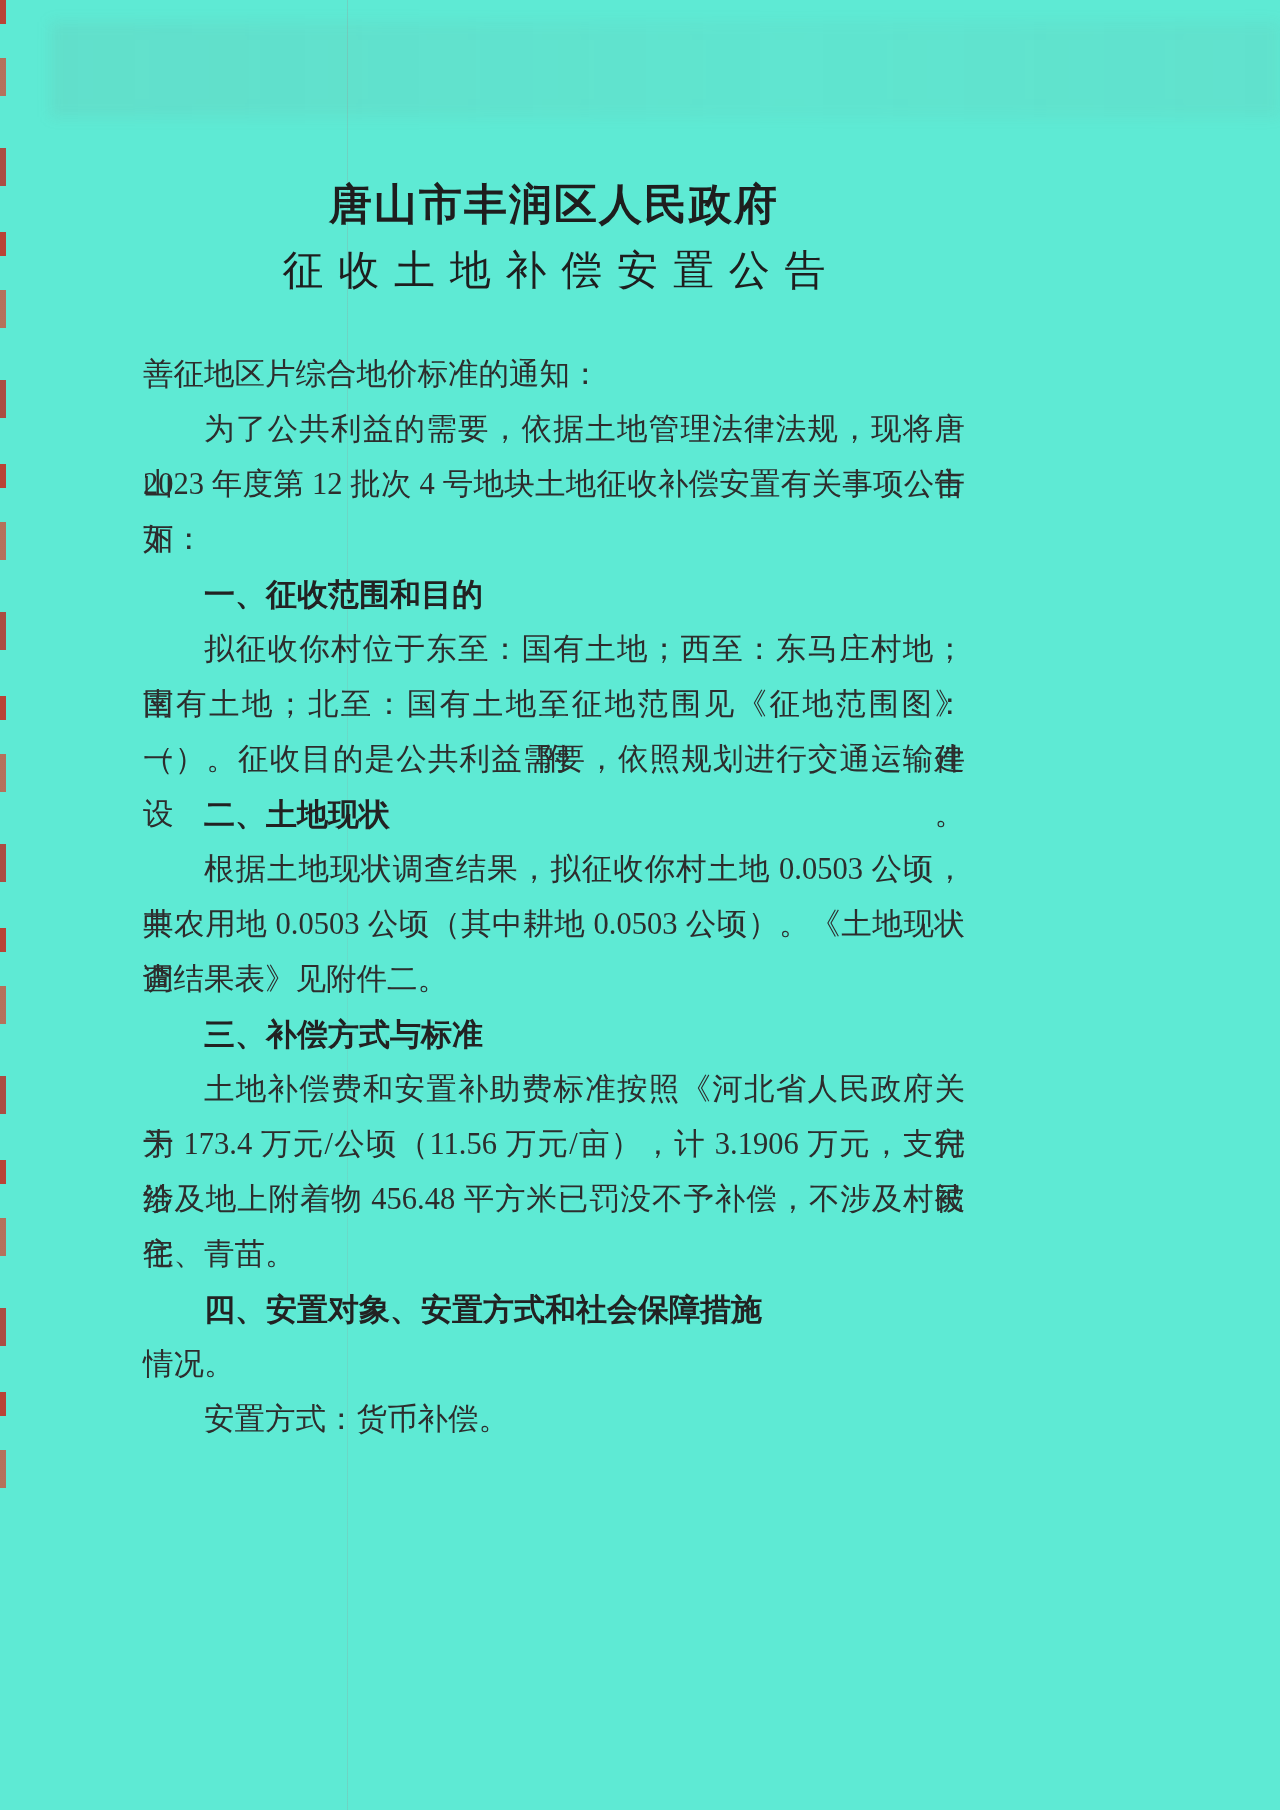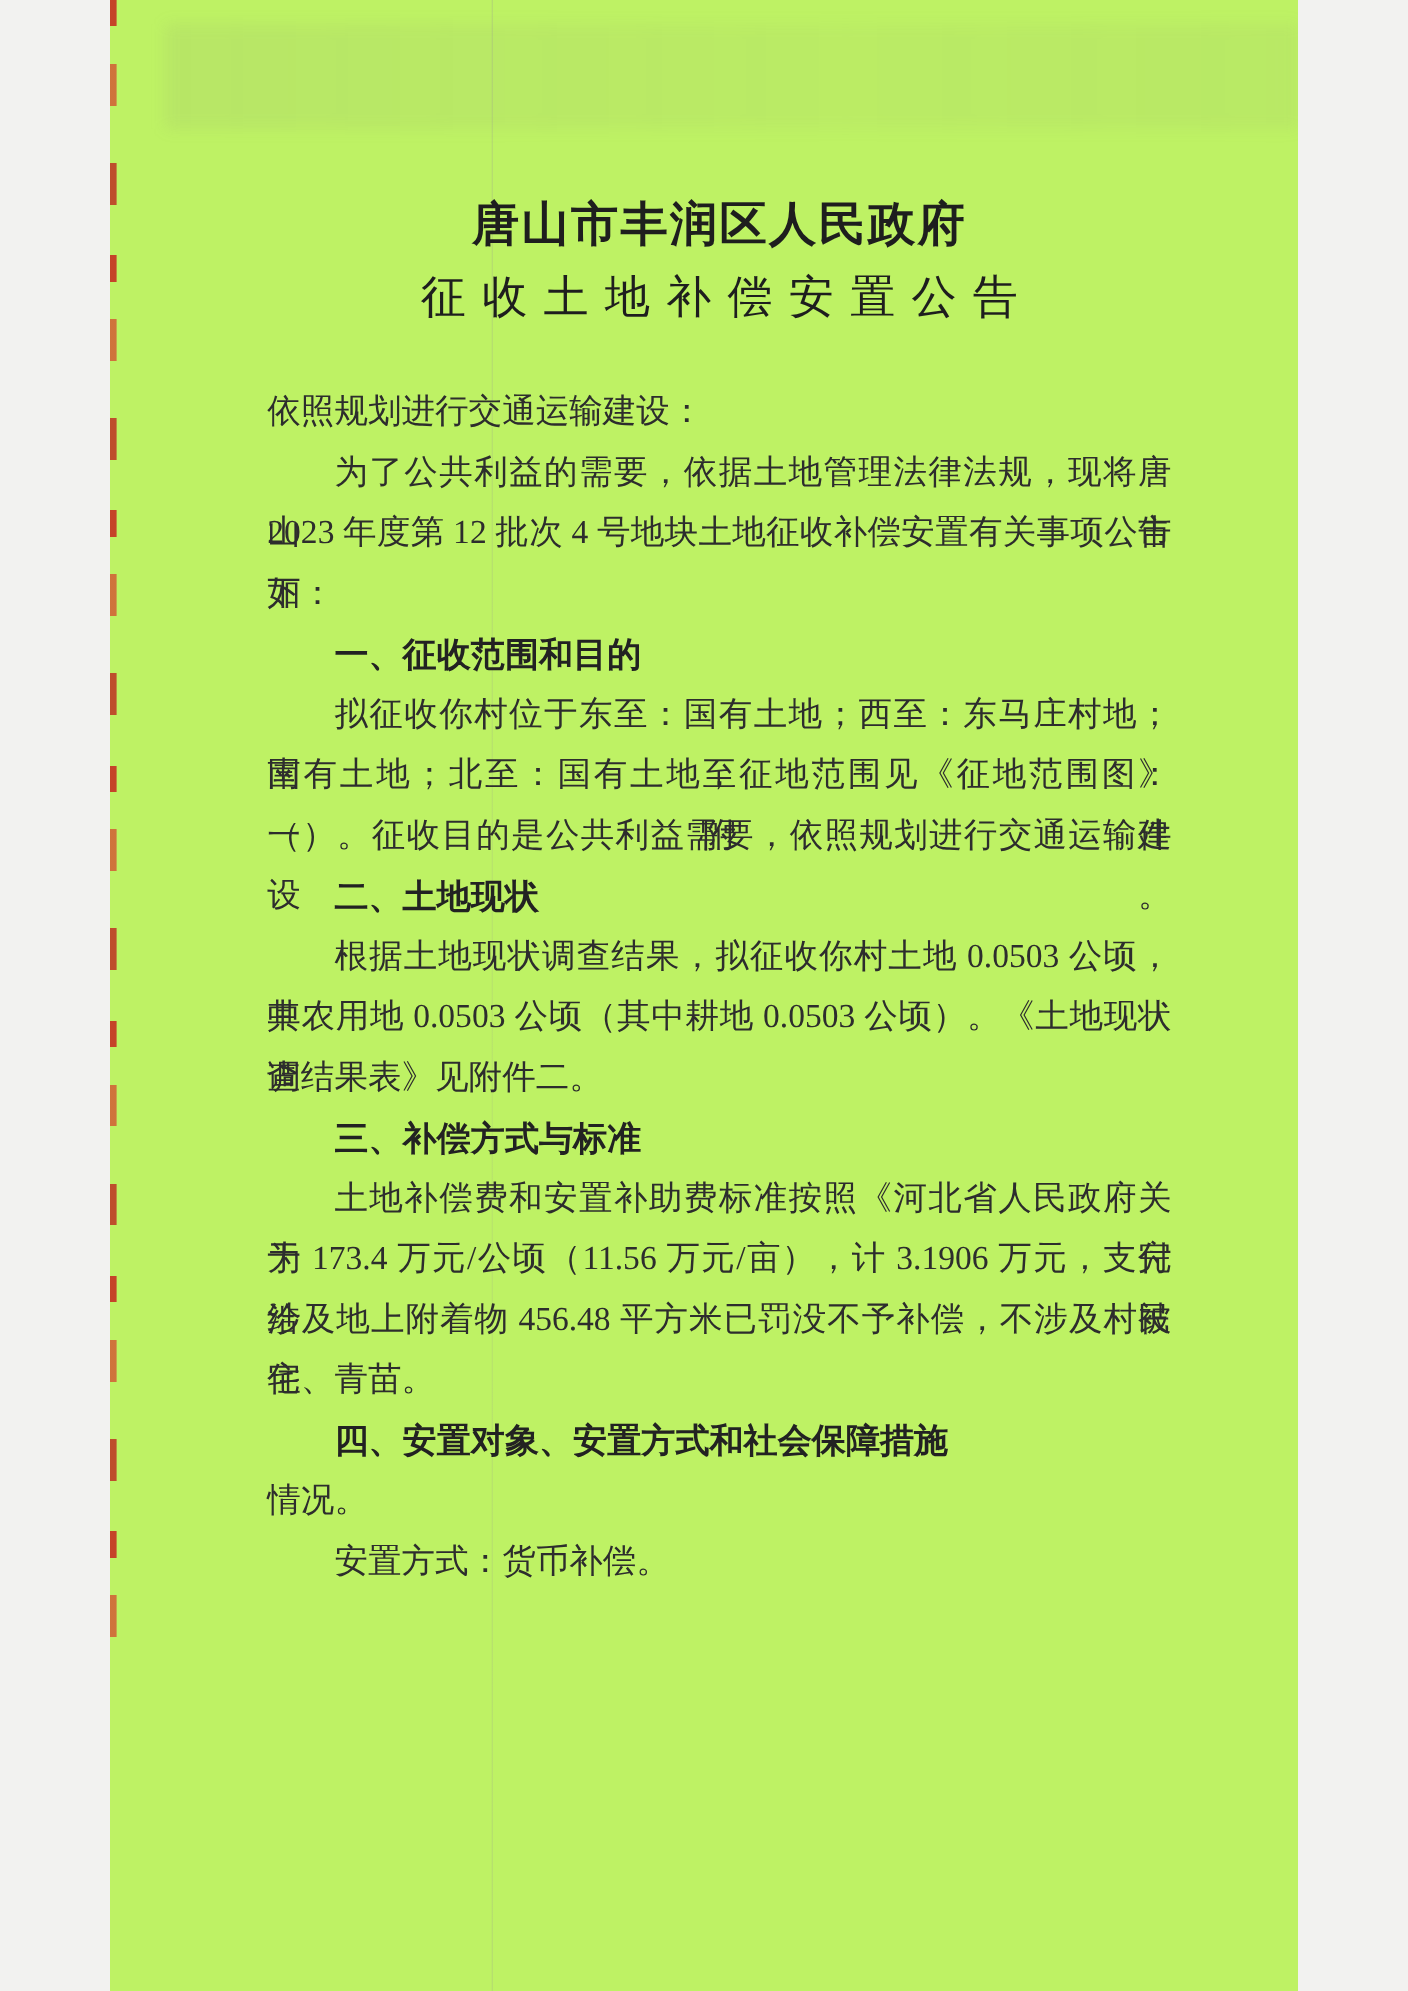--- a/index.html
+++ b/index.html
@@ -2,24 +2,24 @@
 <html><head>
 <meta charset="utf-8">
 <style>
   html, body {
     margin: 0;
     padding: 0;
     background: #f2f2f0;
   }
   .page {
     position: relative;
-    width: 1080px;
+    width: 1280px;
     height: 1810px;
     margin: 0 auto;
-    background: #bef264;
+    background: #5eead4;
     overflow: hidden;
     font-family: "Liberation Serif", serif;
     color: #2b2b2b;
   }
   
   .top-shade {
     position: absolute;
     top: 22px;
     left: 50px;
     right: 0;
@@ -109,21 +109,21 @@
   <div class="top-shade"></div>
   <div class="fold-line"></div>
   <div class="red-edge"></div>
 
   <div class="titles">
     <div class="title-1">唐山市丰润区人民政府</div>
     <div class="title-2">征收土地补偿安置公告</div>
   </div>
 
   <div class="doc-body">
-      <div class="line">依照规划进行交通运输建设：</div>
+      <div class="line">善征地区片综合地价标准的通知：</div>
       <div class="line j ind">为了公共利益的需要，依据土地管理法律法规，现将唐山市</div>
       <div class="line j">2023 年度第 12 批次 4 号地块土地征收补偿安置有关事项公告如</div>
       <div class="line">下：</div>
       <div class="line ind hd">一、征收范围和目的</div>
       <div class="line j ind">拟征收你村位于东至：国有土地；西至：东马庄村地；南至：</div>
       <div class="line j">国有土地；北至：国有土地，征地范围见《征地范围图》（附件</div>
       <div class="line j">一）。征收目的是公共利益需要，依照规划进行交通运输建设。</div>
       <div class="line ind hd">二、土地现状</div>
       <div class="line j ind">根据土地现状调查结果，拟征收你村土地 0.0503 公顷，其</div>
       <div class="line j">中农用地 0.0503 公顷（其中耕地 0.0503 公顷）。《土地现状调</div>

